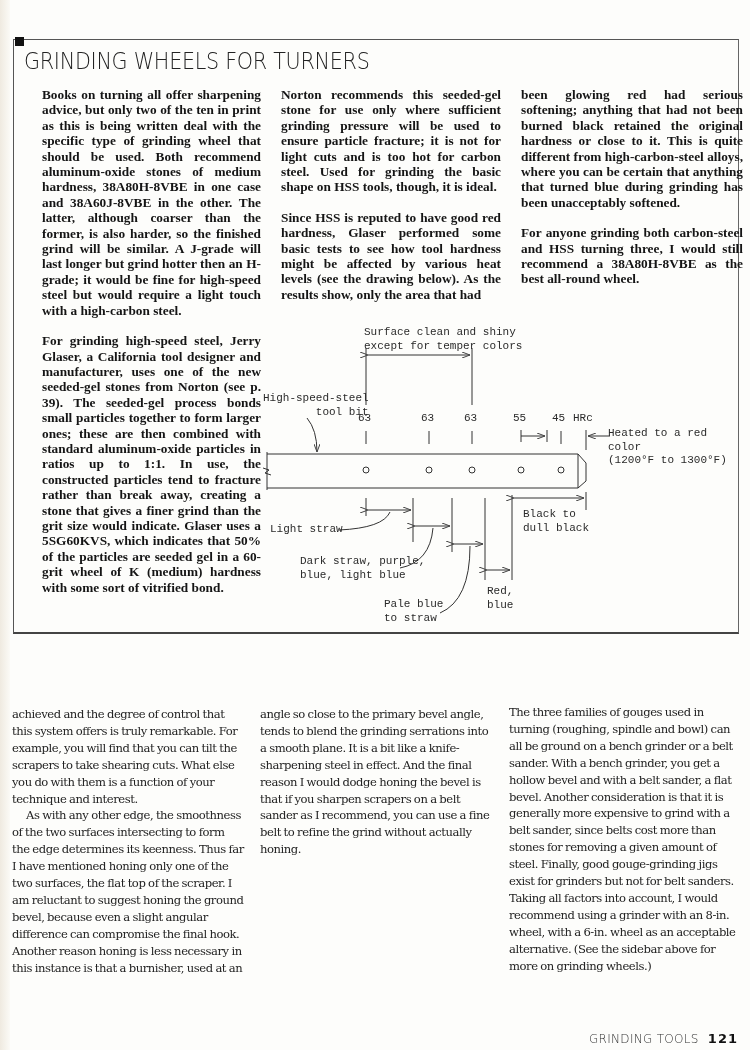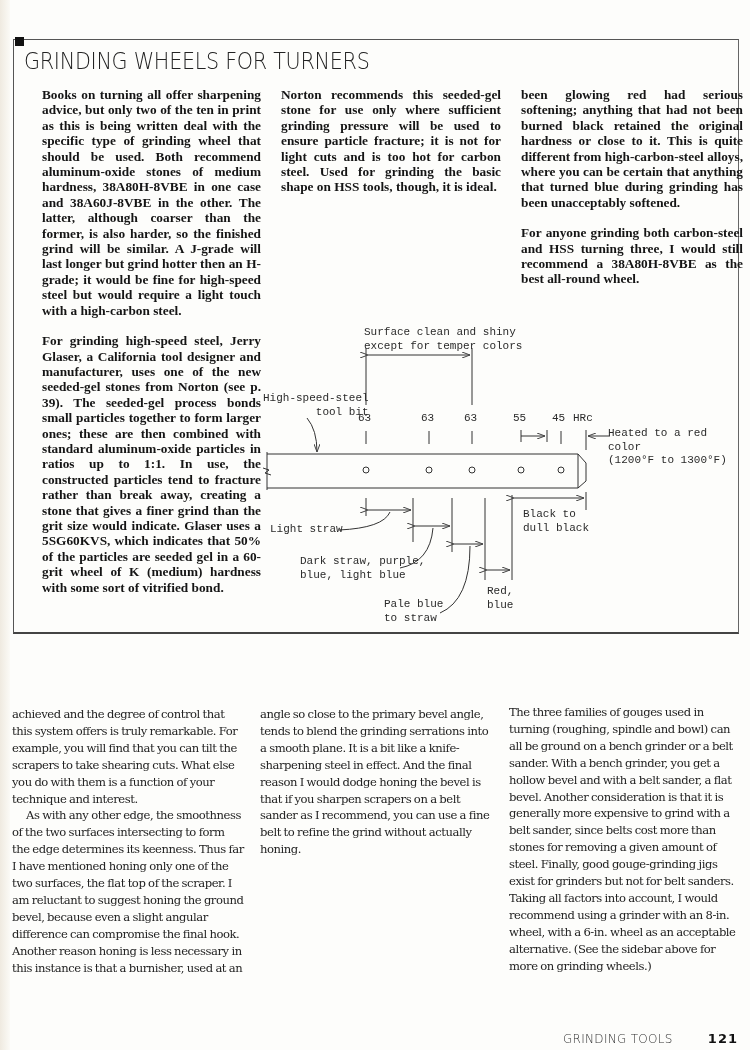--- a/index.html
+++ b/index.html
@@ -68,38 +68,39 @@
     font-size: 13px; letter-spacing: 0.4px; color: #111; line-height: 16px; margin-bottom: 1px;
   }
   .footer {
     position: absolute; right: 12px; top: 1028px;
     font-family: "DejaVu Sans", sans-serif; white-space: nowrap;
   }
   .footer .section {
     font-weight: 200; font-size: 12px; letter-spacing: 0.3px; color: #333;
   }
   .footer .pageno {
-    font-weight: bold; font-size: 13px; margin-left: 30px; color: #111; letter-spacing: 1px;
+    font-weight: bold; font-size: 13px; margin-left: 4px; color: #111; letter-spacing: 1px;
   }
 </style>
 </head>
 <body>
 
 <div class="gutter"></div>
 
 <div class="sidebar"></div>
 <div class="corner-square"></div>
 <div class="sidebar-title">GRINDING WHEELS FOR TURNERS</div>
 
 <div class="bold-col" id="col1">
   <p>Books on turning all offer sharpening advice, but only two of the ten in print as this is being written deal with the specific type of grinding wheel that should be used. Both recommend aluminum-oxide stones of medium hardness, 38A80H-8VBE in one case and 38A60J-8VBE in the other. The latter, although coarser than the former, is also harder, so the finished grind will be similar. A J-grade will last longer but grind hotter then an H-grade; it would be fine for high-speed steel but would require a light touch with a high-carbon steel.</p>
   <p>For grinding high-speed steel, Jerry Glaser, a California tool designer and manufacturer, uses one of the new seeded-gel stones from Norton (see p. 39). The seeded-gel process bonds small particles together to form larger ones; these are then combined with standard aluminum-oxide particles in ratios up to 1:1. In use, the constructed particles tend to fracture rather than break away, creating a stone that gives a finer grind than the grit size would indicate. Glaser uses a 5SG60KVS, which indicates that 50% of the particles are seeded gel in a 60-grit wheel of K (medium) hardness with some sort of vitrified bond.</p>
 </div>
 <div class="bold-col" id="col2">
   <p>Norton recommends this seeded-gel stone for use only where sufficient grinding pressure will be used to ensure particle fracture; it is not for light cuts and is too hot for carbon steel. Used for grinding the basic shape on HSS tools, though, it is ideal.</p>
+  <p>Since HSS is reputed to have good red hardness, Glaser performed some basic tests to see how tool hardness might be affected by various heat levels (see the drawing below). As the results show, only the area that had</p>
 </div>
 <div class="bold-col" id="col3">
   <p>been glowing red had serious softening; anything that had not been burned black retained the original hardness or close to it. This is quite different from high-carbon-steel alloys, where you can be certain that anything that turned blue during grinding has been unacceptably softened.</p>
   <p>For anyone grinding both carbon-steel and HSS turning three, I would still recommend a 38A80H-8VBE as the best all-round wheel.</p>
 </div>
 
 <div class="diagram">
   <svg width="480" height="300" viewBox="0 0 480 300">
     <defs>
       <marker id="ah" markerWidth="8" markerHeight="6" refX="8" refY="3" orient="auto">

